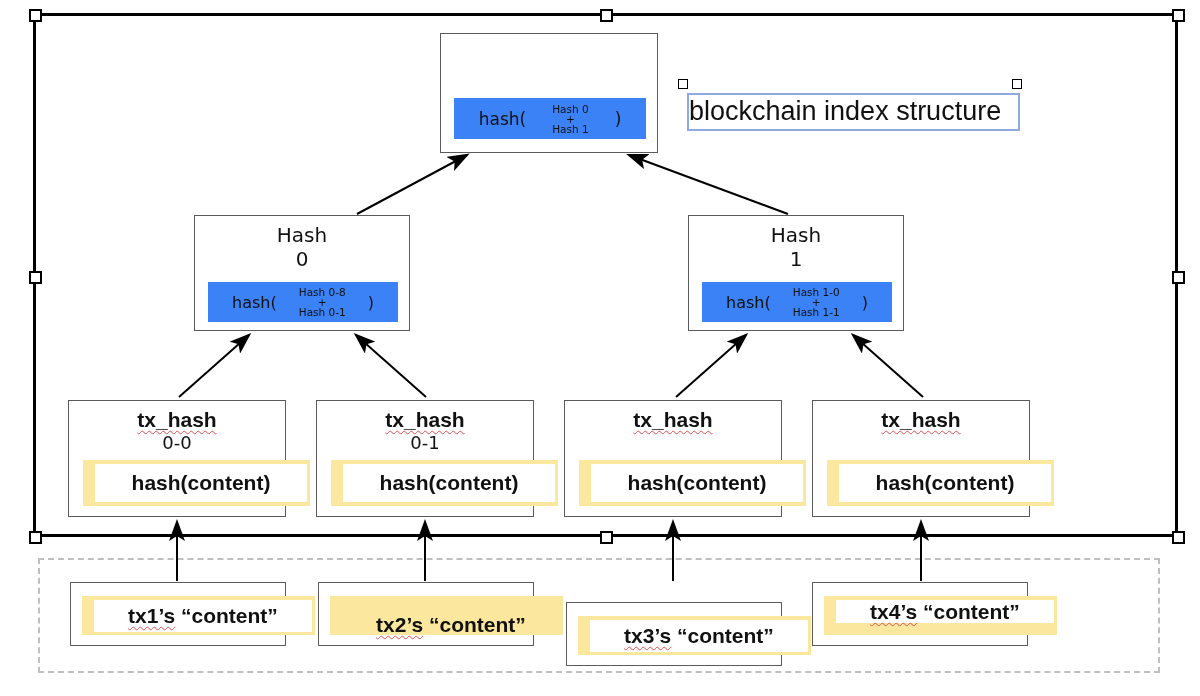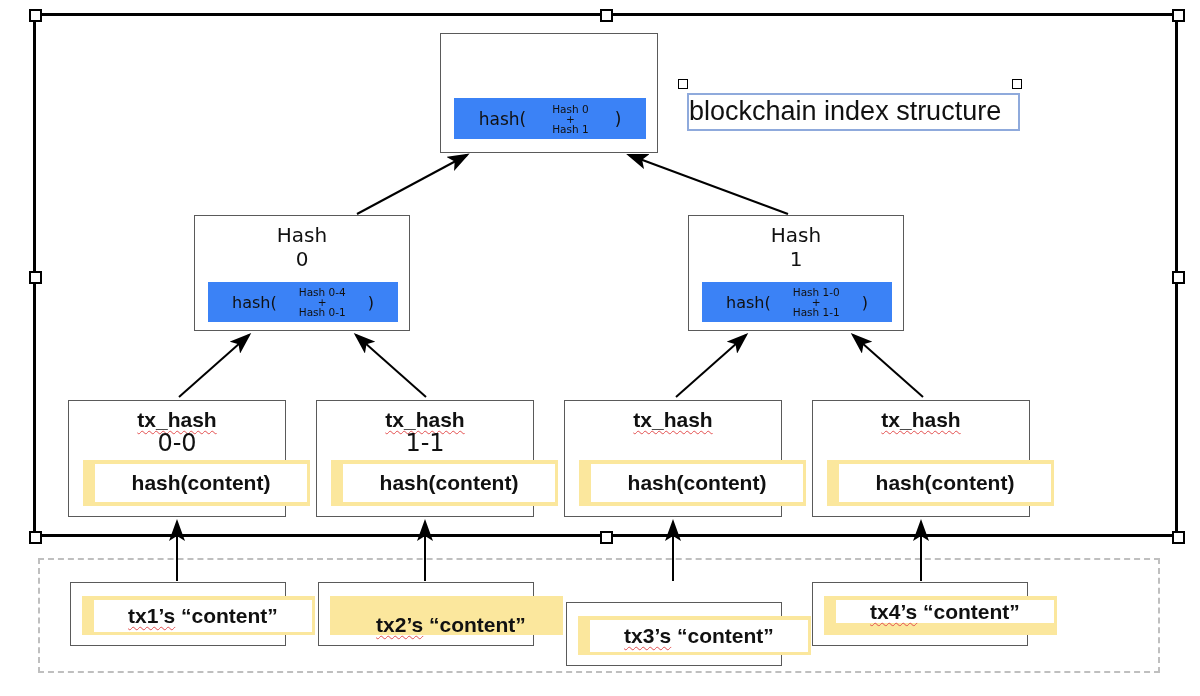--- a/index.html
+++ b/index.html
@@ -22,21 +22,21 @@
   
   .band{position:absolute;background:#3b82f6;display:flex;align-items:center;justify-content:center;gap:26px;}
   .fn{font-size:17px;}
   .stack{font-size:10.5px;line-height:10px;text-align:center;}
 
   
   .leaf-title{text-align:center;font-family:"Liberation Sans",sans-serif;font-weight:bold;
               font-size:21px;line-height:24px;margin-top:7px;}
   .wavy{text-decoration:underline;text-decoration-style:wavy;text-decoration-color:#e34f4f;
         text-decoration-thickness:1px;text-underline-offset:3px;}
-  .leaf-index{text-align:center;font-size:24px;line-height:22px;}
+  .leaf-index{text-align:center;font-size:18px;line-height:22px;}
   .hl-yellow{position:absolute;background:#fbe79d;padding-left:41px;}
   .hl-white{position:absolute;left:12px;top:4px;right:3px;bottom:4px;background:#fff;
             display:flex;align-items:center;justify-content:center;
             font-family:"Liberation Sans",sans-serif;font-weight:bold;font-size:21px;white-space:pre;}
 
   
   .dashed-rect{position:absolute;left:38px;top:558px;width:1122px;height:115px;
                border:2px dashed #bfbfbf;box-sizing:border-box;z-index:1;}
   .caption{position:absolute;left:1060px;top:584px;font-size:20px;line-height:27px;color:#1a1a1a;z-index:6;}
 
@@ -81,21 +81,21 @@
     </div>
   </div>
 
   <div class="node" style="left:194px;top:215px;width:216px;height:116px;">
     <div class="node-title2">
       <span>Hash</span><br><span>0</span>
     </div>
     <div class="band" style="left:13px;top:66px;width:190px;height:40px;gap:22px;">
       <span class="fn" style="font-size:16px;">hash(</span>
       <span class="stack">
-        <span>Hash 0-4</span><br>
+        <span>Hash 0-8</span><br>
         <span>+</span><br>
         <span>Hash 0-1</span>
       </span>
       <span class="fn" style="font-size:16px;">)</span>
     </div>
   </div>
 
   <div class="node" style="left:688px;top:215px;width:216px;height:116px;">
     <div class="node-title2">
       <span>Hash</span><br><span>1</span>
@@ -113,21 +113,21 @@
 
   <div class="node" style="left:68px;top:400px;width:218px;height:117px;">
     <div class="leaf-title"><span class="wavy">tx_hash</span></div>
     <div class="leaf-index">0-0</div>
     <div class="hl-yellow" style="left:14px;top:59px;width:186px;height:46px;">
       <div class="hl-white">hash(content)</div>
     </div>
   </div>
   <div class="node" style="left:316px;top:400px;width:218px;height:117px;">
     <div class="leaf-title"><span class="wavy">tx_hash</span></div>
-    <div class="leaf-index">1-1</div>
+    <div class="leaf-index">0-1</div>
     <div class="hl-yellow" style="left:14px;top:59px;width:186px;height:46px;">
       <div class="hl-white">hash(content)</div>
     </div>
   </div>
   <div class="node" style="left:564px;top:400px;width:218px;height:117px;">
     <div class="leaf-title"><span class="wavy">tx_hash</span></div>
     <div class="hl-yellow" style="left:14px;top:59px;width:186px;height:46px;">
       <div class="hl-white">hash(content)</div>
     </div>
   </div>

